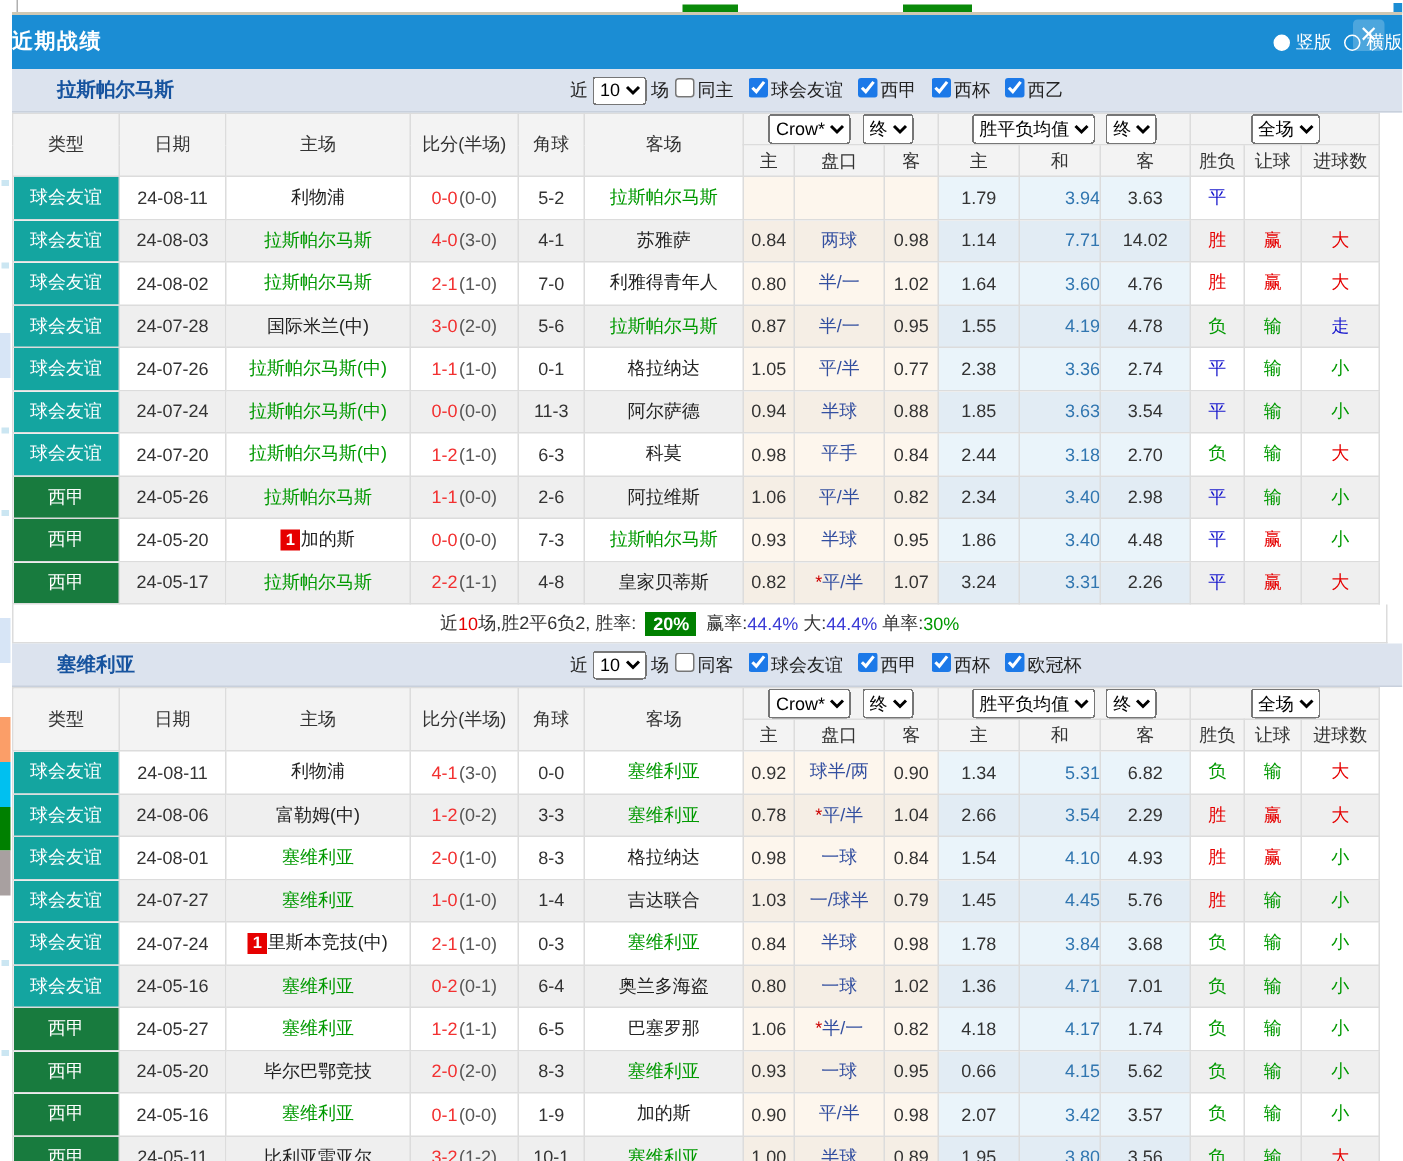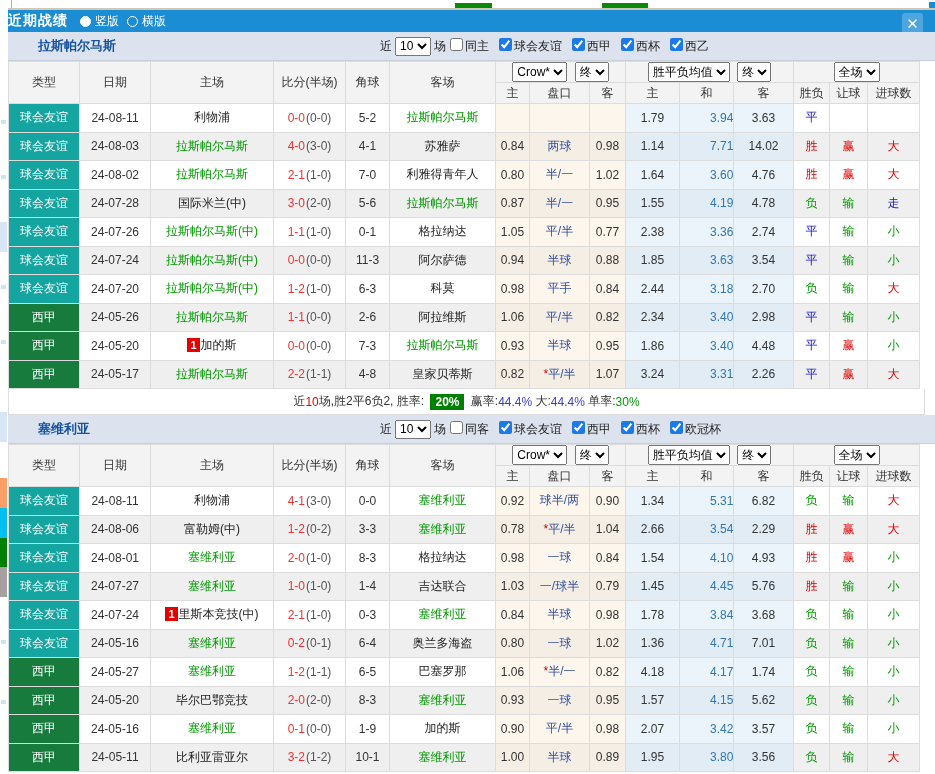--- a/index.html
+++ b/index.html
@@ -7,21 +7,21 @@
   .stage{position:relative;width:935px;height:774px;overflow:hidden;background:#fff;}
 
   
   .frag{position:absolute;}
   .top-strip{position:absolute;left:0;top:0;width:935px;height:9px;background:#fff;}
   .beige-line{position:absolute;left:8px;top:8px;width:927px;height:2px;background:#CFC8B4;}
 
   
   .panel{position:absolute;left:8px;top:10px;width:927px;height:764px;background:#fff;}
 
-  .titlebar{position:relative;height:22px;background:#1B8DD4;display:flex;align-items:center;justify-content:flex-start;color:#fff;}
+  .titlebar{position:relative;height:36px;background:#1B8DD4;display:flex;align-items:center;justify-content:space-between;color:#fff;}
   .tb-title{font-size:14px;font-weight:bold;letter-spacing:1px;}
   .tb-radios{display:flex;align-items:center;margin-left:4px;font-size:12px;}
   .tb-radio{display:inline-block;width:11px;height:11px;border-radius:50%;border:1.5px solid #fff;margin:0 4px 0 8px;box-sizing:border-box;background:transparent;}
   .tb-radio.on{background:#fff;}
   .close-btn{position:absolute;right:12px;top:3px;width:21px;height:21px;border-radius:3px;background:rgba(255,255,255,0.22);color:#fff;font-size:15px;font-weight:bold;text-align:center;line-height:21px;cursor:pointer;}
 
   .sec-header{position:relative;height:28px;background:#DCE3EE;border-bottom:1px solid #C8D0DC;}
   .team-name{position:absolute;left:30px;top:0;line-height:28px;font-size:13px;font-weight:bold;color:#17549F;}
   .filters{position:absolute;left:372px;top:0;height:28px;display:flex;align-items:center;font-size:12px;color:#222;white-space:nowrap;}
   .filters select{font-size:12px;height:19px;margin:0 3px;}
@@ -559,21 +559,21 @@
             <tr class="alt">
               <td class="c-type tl">西甲</td>
               <td class="c-date">24-05-20</td>
               <td class="c-team">毕尔巴鄂竞技</td>
               <td class="c-score"><span class="full">2-0</span><span class="half">(2-0)</span></td>
               <td class="c-corner">8-3</td>
               <td class="c-team focus">塞维利亚</td>
               <td class="bg-o">0.93</td>
               <td class="bg-o hcap">一球</td>
               <td class="bg-o">0.95</td>
-              <td class="bg-a">1.57</td>
+              <td class="bg-a">0.66</td>
               <td class="bg-a mid">4.15</td>
               <td class="bg-a">5.62</td>
               <td class="c-res green">负</td>
               <td class="c-res green">输</td>
               <td class="c-res green">小</td>
             </tr>
             <tr>
               <td class="c-type tl">西甲</td>
               <td class="c-date">24-05-16</td>
               <td class="c-team focus">塞维利亚</td>

